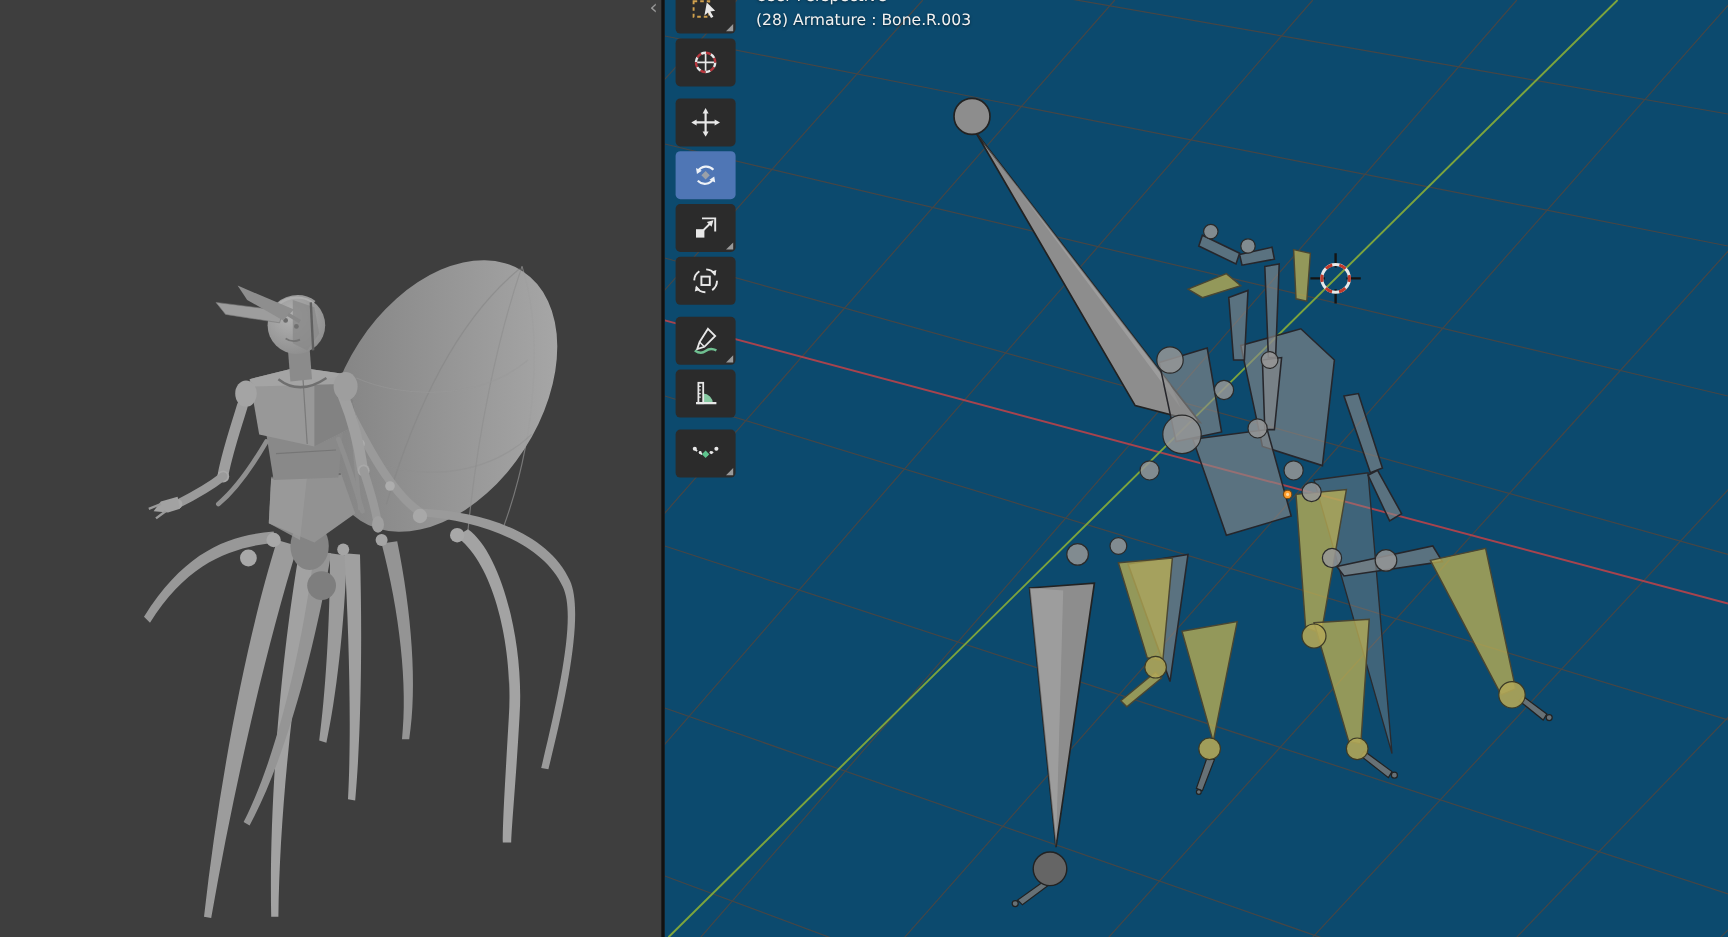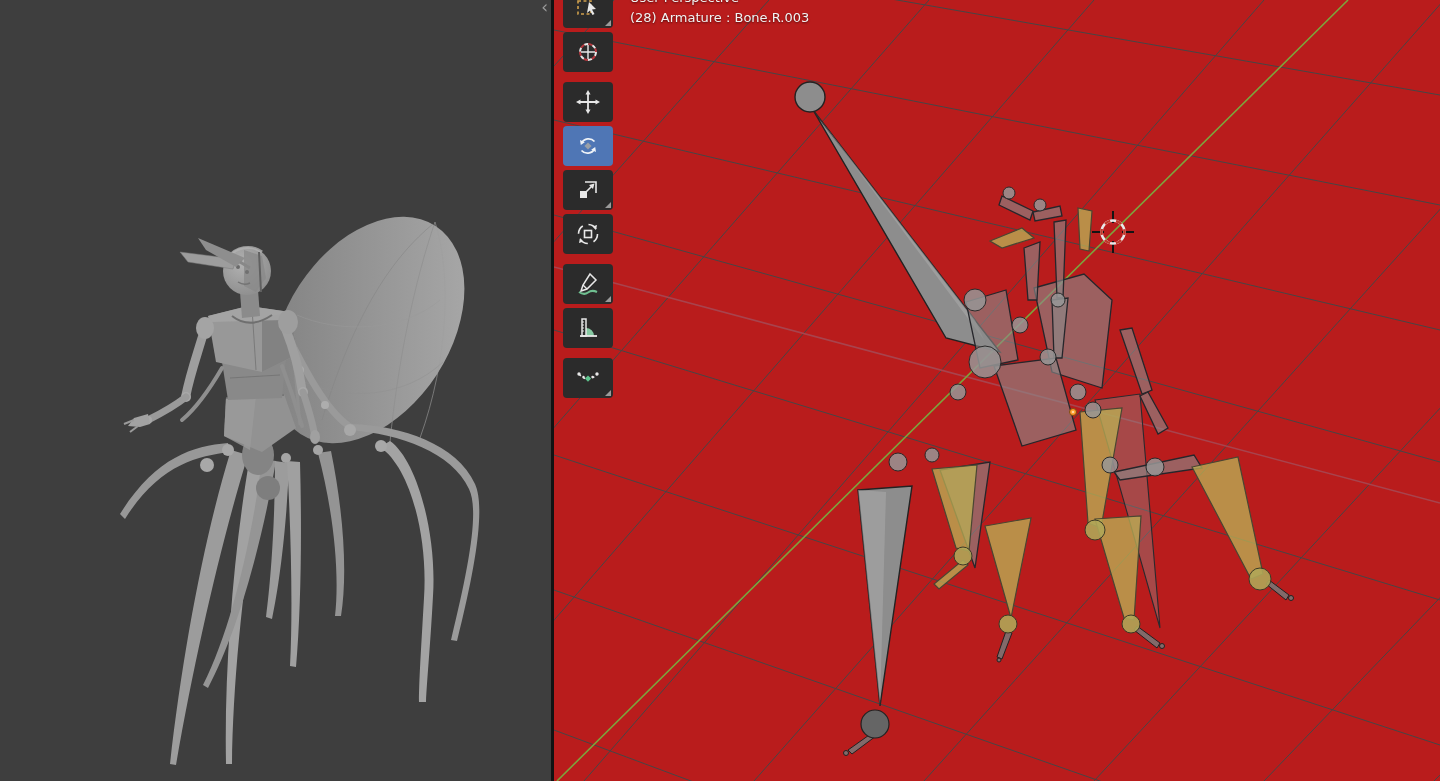--- a/index.html
+++ b/index.html
@@ -10,21 +10,21 @@
   
   .vp-left { position:relative; width:551px; height:781px; background:#3e3e3e; overflow:hidden; }
   .vp-left svg { position:absolute; inset:0; }
   .collapse-arrow { position:absolute; top:-3px; right:3px; color:#9a9a9a; font-size:17px;
                     line-height:20px; cursor:pointer; user-select:none; }
 
   
   .divider { width:3px; height:781px; background:#121212; cursor:col-resize; }
 
   
-  .vp-right { position:relative; flex:1; height:781px; background:#b91c1c; overflow:hidden; }
+  .vp-right { position:relative; flex:1; height:781px; background:#0c4a6e; overflow:hidden; }
   .vp-right > svg.scene { position:absolute; inset:0; }
 
   .overlay-text { position:absolute; left:76px; top:-12px; color:#f2f2f2; font-size:13px;
                   line-height:20px; text-shadow:0 1px 2px rgba(0,0,0,.55); pointer-events:none; }
 
   
   .toolbar { position:absolute; left:9px; top:-12px; display:flex; flex-direction:column;
              gap:4px; width:50px; z-index:5; }
   .tool-btn { position:relative; width:50px; height:40px; background:#2b2b2b; border:none;
               border-radius:4px; display:flex; align-items:center; justify-content:center;

